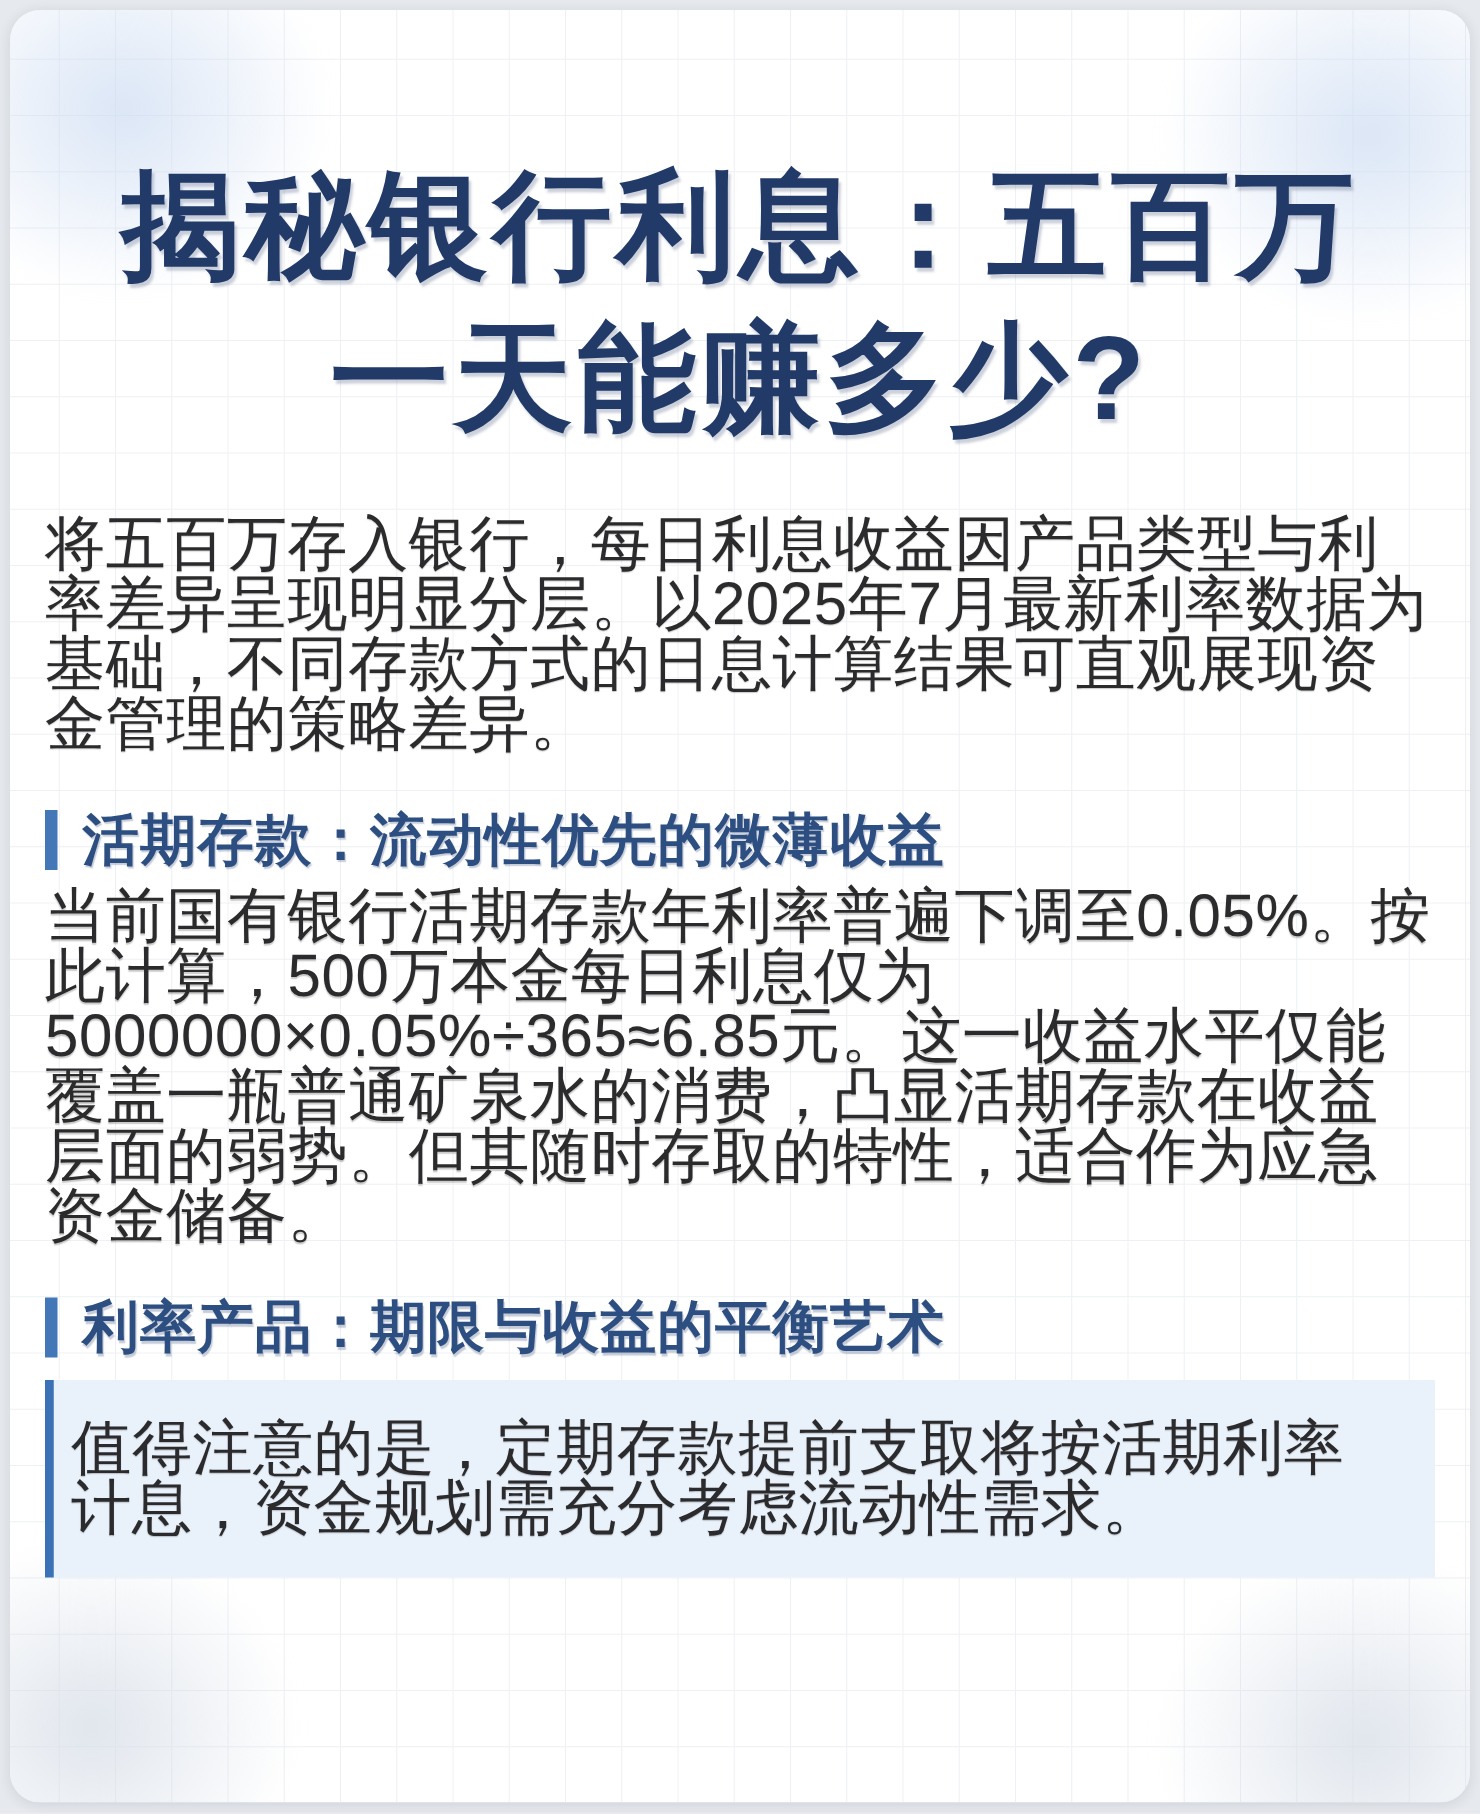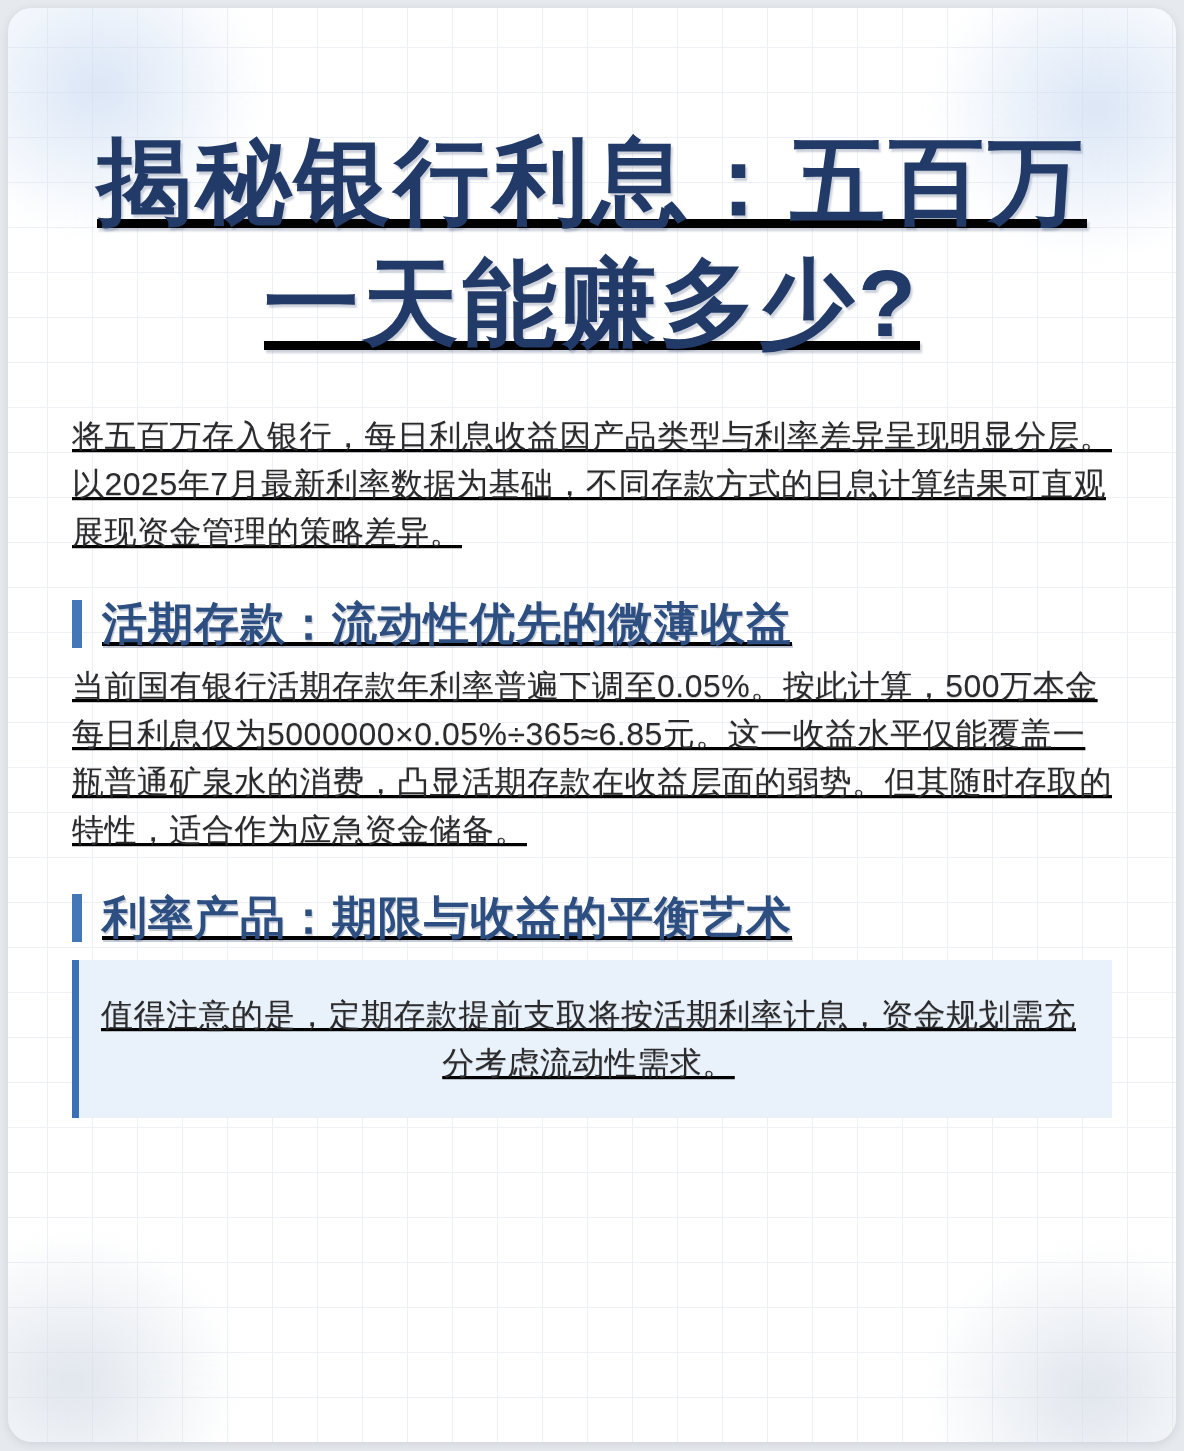--- a/index.html
+++ b/index.html
@@ -26,36 +26,35 @@
     background:radial-gradient(closest-side, rgba(203,219,242,.7), rgba(203,219,242,0));
     filter:blur(8px);
     pointer-events:none;
   }
   .blob.tl{left:-75px;top:-70px;}
   .blob.tr{right:-85px;top:-50px;}
   .blob.bl{left:-100px;bottom:-90px;background:radial-gradient(closest-side, rgba(214,221,231,.75), rgba(214,221,231,0));}
   .blob.br{right:-80px;bottom:-100px;background:radial-gradient(closest-side, rgba(214,221,231,.75), rgba(214,221,231,0));}
   .content{
     position:relative;
-    padding:0 64px;
-    text-decoration:underline;
+    padding:0 28px;
   }
   h1.title{
     margin:112px 0 0 0;
     text-align:center;
     font-size:95px;
     line-height:122px;
     font-weight:900;
     letter-spacing:4px;
     color:#223a68;
     text-shadow:2px 3px 2px rgba(110,120,150,.35);
   }
   p.body-text{
     margin:0;
-    font-size:32px;
+    font-size:48px;
     line-height:48px;
     letter-spacing:.5px;
     color:#2b2b2d;
     text-shadow:0 1px 1px rgba(0,0,0,.22);
   }
   p.intro{margin-top:48px;}
   .section-heading{
     display:flex;
     align-items:center;
     margin-top:42px;
@@ -76,21 +75,20 @@
     text-align:center;
   }
   .section-heading.second{margin-top:38px;}
   p.section-body{margin-top:12px;}
   p.section-body.second{margin-top:36px;}
   .note-box{
     margin-top:16px;
     background:#e9f1fa;
     border-left:7px solid #3a72b5;
     padding:31px 28px 31px 14px;
-    text-align:center;
   }
   .note-box p{margin:0;}
 </style>
 </head>
 <body>
 
 <div class="card">
   <div class="blob tl"></div>
   <div class="blob tr"></div>
   <div class="blob bl"></div>

